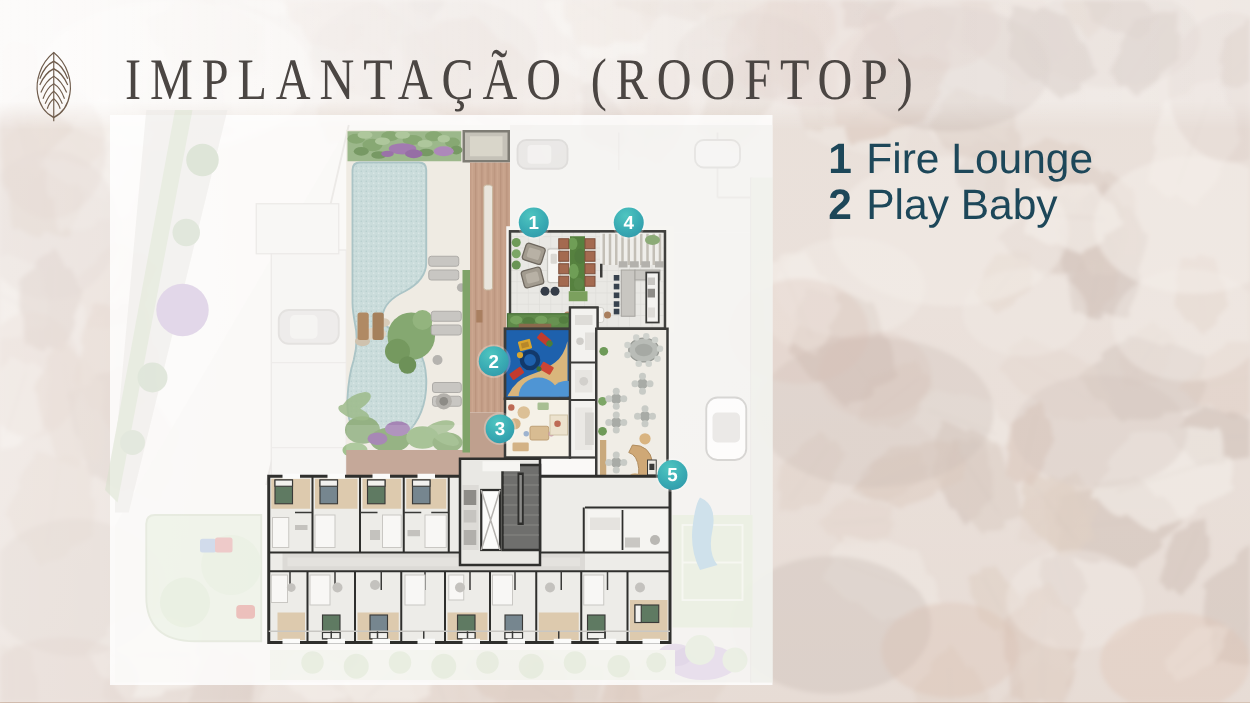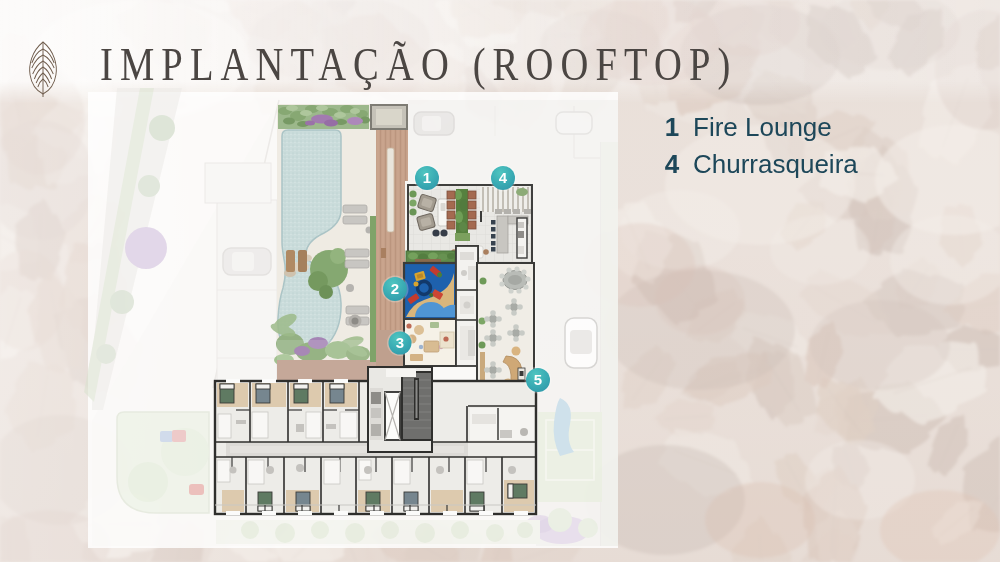--- a/index.html
+++ b/index.html
@@ -13,21 +13,21 @@
   
   .wash{position:absolute;inset:0;background:
     linear-gradient(90deg, rgba(255,255,255,.74) 0%, rgba(255,255,255,.72) 8%, rgba(255,255,255,.64) 20%, rgba(255,255,255,.60) 60%, rgba(255,255,255,.60) 100%);}
   .wash-top{position:absolute;left:0;top:0;width:1000px;height:104px;background:linear-gradient(90deg,rgba(255,255,255,.8) 0%,rgba(255,255,255,.62) 30%,rgba(255,255,255,.35) 65%,rgba(255,255,255,.3) 100%);-webkit-mask-image:linear-gradient(180deg,#000 78%,transparent 100%);mask-image:linear-gradient(180deg,#000 78%,transparent 100%);}
   .plot{position:absolute;left:88px;top:92px;width:530px;height:456px;background:rgba(255,255,255,.82);}
   
   .title{position:absolute;left:100px;top:41px;font-family:"Liberation Serif",serif;
      font-size:47px;font-weight:400;color:#4b4643;letter-spacing:8.7px;white-space:nowrap;
      line-height:1;transform:scaleX(0.82);transform-origin:0 0;}
   
-  .legend{position:absolute;left:660px;top:109px;color:#1d4759;font-size:26px;line-height:36.5px;}
+  .legend{position:absolute;left:660px;top:109px;color:#1d4759;font-size:34px;line-height:36.5px;}
   .legend b{display:inline-block;width:24px;font-weight:700;text-align:center;margin-right:9px;}
   svg{position:absolute;left:0;top:0;}
 </style>
 </head>
 <body>
 <div id="stage">
 
   <div class="bg"></div>
   <svg class="leaves" width="1000" height="562" viewBox="0 0 1000 562">
       <g transform="translate(869.3764513985747,-4.993546866399839) rotate(265.1296370990445)" opacity="0.59">
@@ -1169,15 +1169,15 @@
       <path d="M30 9 L30 61 M30 64 L30 61"></path>
       <path d="M30 16 C35 18 40 23 43 30 M30 22 C35 24 40 29 43 35 M30 28 C34 30 39 35 42 41 M30 34 C34 36 38 41 40 46 M30 40 C33 42 36 46 38 50 M30 46 C33 48 35 51 36 54"></path>
       <path d="M30 16 C25 18 20 23 17 30 M30 22 C25 24 20 29 17 35 M30 28 C26 30 21 35 18 41 M30 34 C26 36 22 41 20 46 M30 40 C27 42 24 46 22 50 M30 46 C27 48 25 51 24 54"></path>
     </g>
   </svg>
 
   <div class="title">IMPLANTAÇÃO (ROOFTOP)</div>
 
   <div class="legend">
     <div><b>1</b>Fire Lounge</div>
-    <div><b>4</b>Churrasqueira</div>
+    <div><b>2</b>Play Baby</div>
   </div>
 </div>
 
 </body></html>

